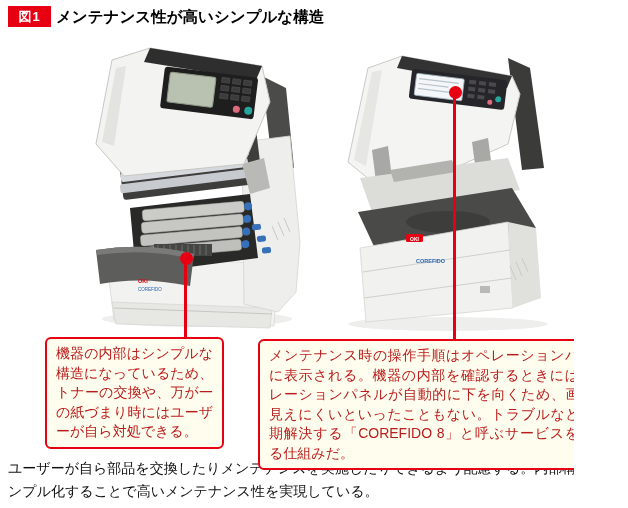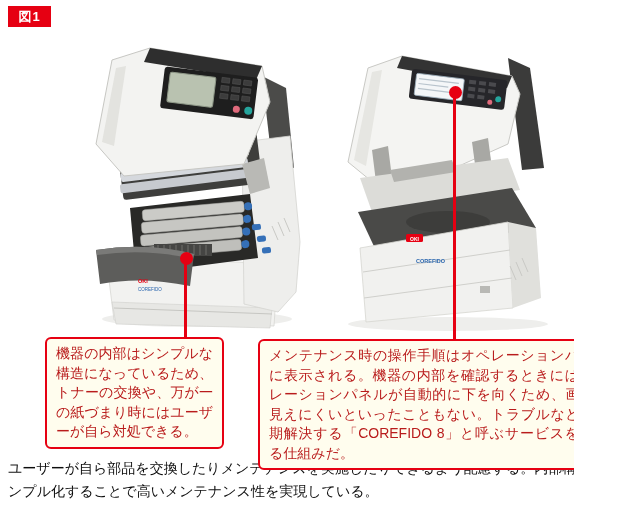--- a/index.html
+++ b/index.html
@@ -40,20 +40,21 @@
     font-size:14px; line-height:23px; color:#0d0d0d; z-index:2;
   }
   svg text { font-family:"Liberation Sans","DejaVu Sans",sans-serif; }
 </style>
 </head>
 <body>
 
 <div class="page">
 
   <div class="badge">図1</div>
+  <div class="fig-title">メンテナンス性が高いシンプルな構造</div>
 
   <svg id="printer-left-svg" class="printer-svg" width="220" height="288" viewBox="0 0 220 288">
     <ellipse cx="105" cy="273" rx="95" ry="8" fill="#eeeeec"></ellipse>
 
     <polygon points="170,30 194,42 202,122 180,116" fill="#4b4b49"></polygon>
 
     <polygon points="14,210 186,218 182,280 22,274" fill="#f2f2f0" stroke="#d7d7d3" stroke-width="0.8"></polygon>
     <polygon points="20,256 180,262 178,282 24,278" fill="#e7e7e4" stroke="#d0d0cc" stroke-width="0.6"></polygon>
     <line x1="22" y1="262" x2="180" y2="268" stroke="#c6c6c2" stroke-width="1"></line>
 

